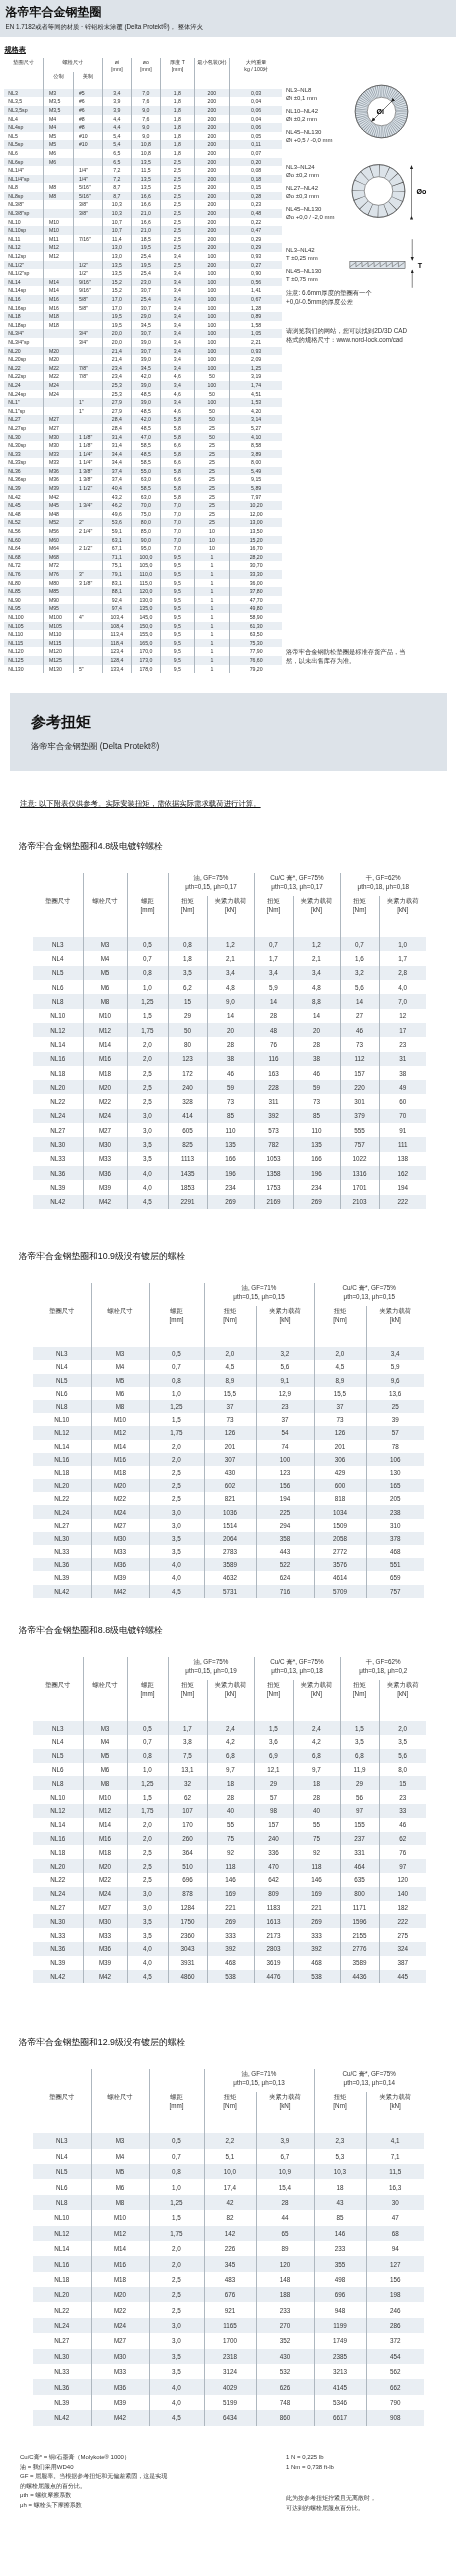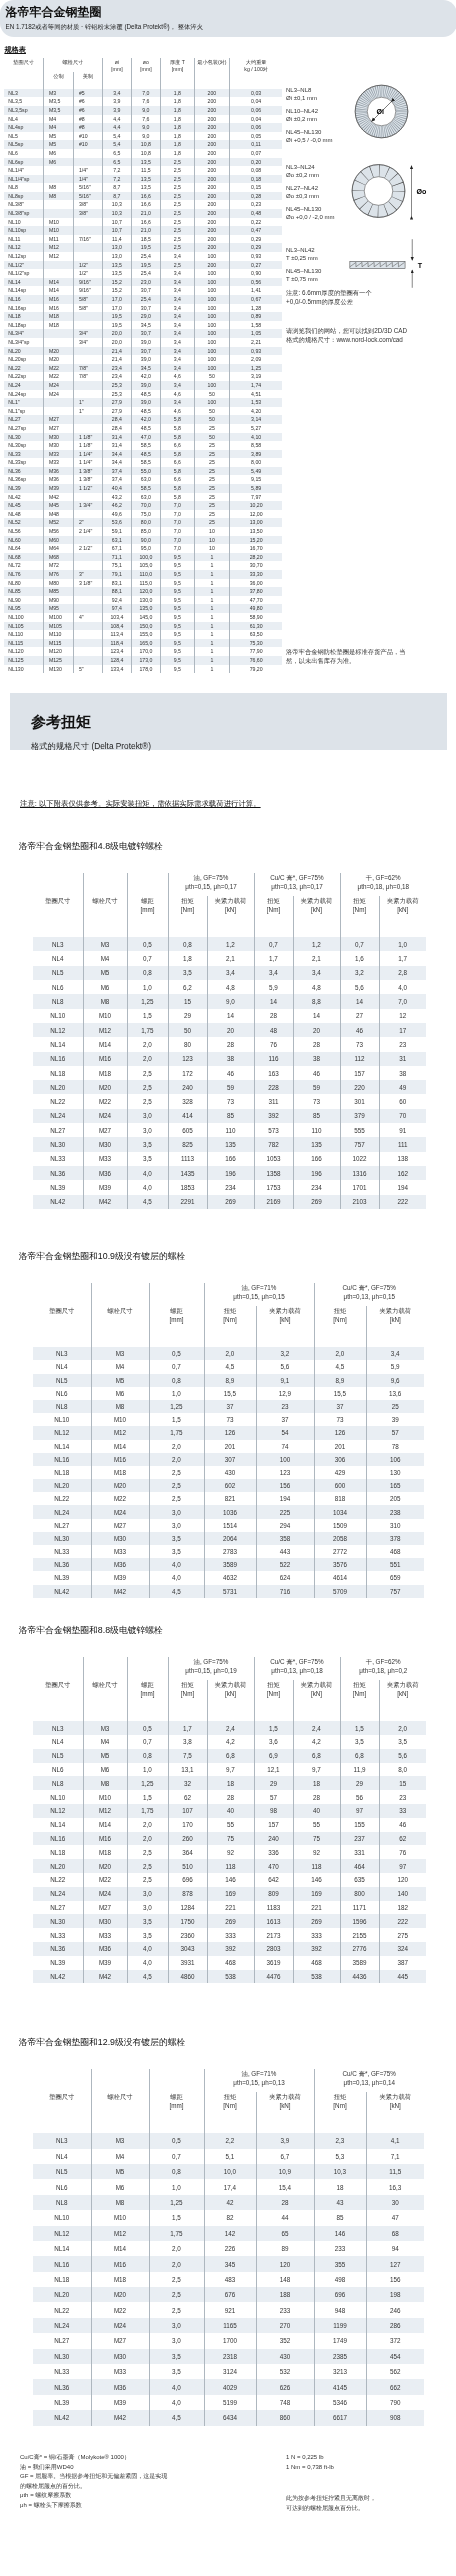--- a/index.html
+++ b/index.html
@@ -1,19 +1,19 @@
 <!DOCTYPE html>
 <html style="font-size:8.8px"><head>
 <meta charset="utf-8">
 <style>
   html,body{margin:0;padding:0;background:#fff;}
   .page{position:relative;width:457px;height:2576px;background:#fff;overflow:hidden;
         font-family:"Liberation Sans","DejaVu Sans",sans-serif;color:#2b2b2b;}
   .band{position:absolute;background:#dde3e9;}
-  #band1{left:0;top:0;width:457px;height:37px;border-radius:14px;}
+  #band1{left:0;top:0;width:457px;height:37px;}
   .doc-title{position:absolute;left:5.5px;top:4.4px;font-size:12px;font-weight:bold;color:#111;}
   .doc-subtitle{position:absolute;left:5.5px;top:23px;font-size:6.3px;color:#222;}
   #spec-heading{position:absolute;left:4.4px;top:45px;font-size:7.2px;font-weight:bold;color:#111;text-decoration:underline;}
 
   table{border-collapse:collapse;table-layout:fixed;}
   .spec{position:absolute;left:4.4px;top:58px;width:278px;}
   .spec th{font-size:5.2px;font-weight:normal;color:#333;text-align:center;
            white-space:pre-line;vertical-align:top;padding:1.1px 0 0;line-height:1.3;}
   .spec thead tr:nth-child(1) th{height:13.2px;}
   .spec thead tr:nth-child(2) th{height:15.4px;}
@@ -23,21 +23,21 @@
   .spec td:nth-child(2),.spec td:nth-child(3){text-align:left;padding-left:5px;}
   .spec td,.spec th{border-left:0.6px solid #aeb7bf;}
   .spec td:first-child,.spec thead tr:first-child th:first-child{border-left:none;}
   .spec tbody tr:nth-child(odd){background:#e9eef3;}
 
   .sidecol{position:absolute;font-size:6px;color:#333;line-height:1.3;}
   .tol div{margin-bottom:5.5px;white-space:pre-line;}
   .note{position:absolute;font-size:6.3px;color:#333;line-height:1.45;white-space:pre-line;}
   .diagram{position:absolute;}
 
-  #band2{left:10px;top:693px;width:437px;height:57px;}
+  #band2{left:10px;top:693px;width:437px;height:78px;}
   .torque-heading{position:absolute;left:21px;top:20px;font-size:15px;font-weight:bold;color:#111;}
   .torque-subheading{position:absolute;left:21px;top:48px;font-size:8.3px;color:#222;}
   #torque-notice{position:absolute;left:20px;top:799px;font-size:7.4px;color:#111;text-decoration:underline;}
 
   .table-title{position:absolute;left:18.7px;font-size:8.8px;font-weight:normal;color:#111;}
   .torque{position:absolute;left:33px;width:391px;}
   .torque th{font-weight:normal;color:#333;white-space:pre-line;text-align:center;line-height:1.35;}
   .torque thead tr.grp-row th{height:22px;font-size:6.3px;vertical-align:top;padding:1.1px 0 0;}
   .torque thead tr.leaf-row th{height:40px;font-size:6.3px;vertical-align:top;padding:1.1px 0 0;}
   .torque td{text-align:center;font-size:6.3px;padding:0;color:#333;}
@@ -846,21 +846,21 @@
 +0,0/-0.5mm的厚度公差</div>
 
   <div class="note" style="left:286px;top:326px;width:171px;">请浏览我们的网站，您可以找到2D/3D CAD
 格式的规格尺寸：www.nord-lock.com/cad</div>
 
   <div class="note" style="left:286px;top:647px;width:165px;">洛帝牢合金钢防松垫圈是标准存货产品，当
 然，以未出售库存为准。</div>
 
   <section class="band" id="band2">
     <div class="torque-heading">参考扭矩</div>
-    <div class="torque-subheading">格式的规格尺寸 (Delta Protekt®)</div>
+    <div class="torque-subheading">洛帝牢合金钢垫圈 (Delta Protekt®)</div>
   </section>
 
   <div id="torque-notice">注意: 以下附表仅供参考。实际安装扭矩，需依据实际需求载荷进行计算。</div>
 
   <div class="table-title" style="top:841px;">洛帝牢合金钢垫圈和4.8级电镀锌螺栓</div>
   <table class="torque rh26" style="top:873px;">
     <colgroup>
       <col style="width:50px">
         <col style="width:44px">
         <col style="width:41px">

